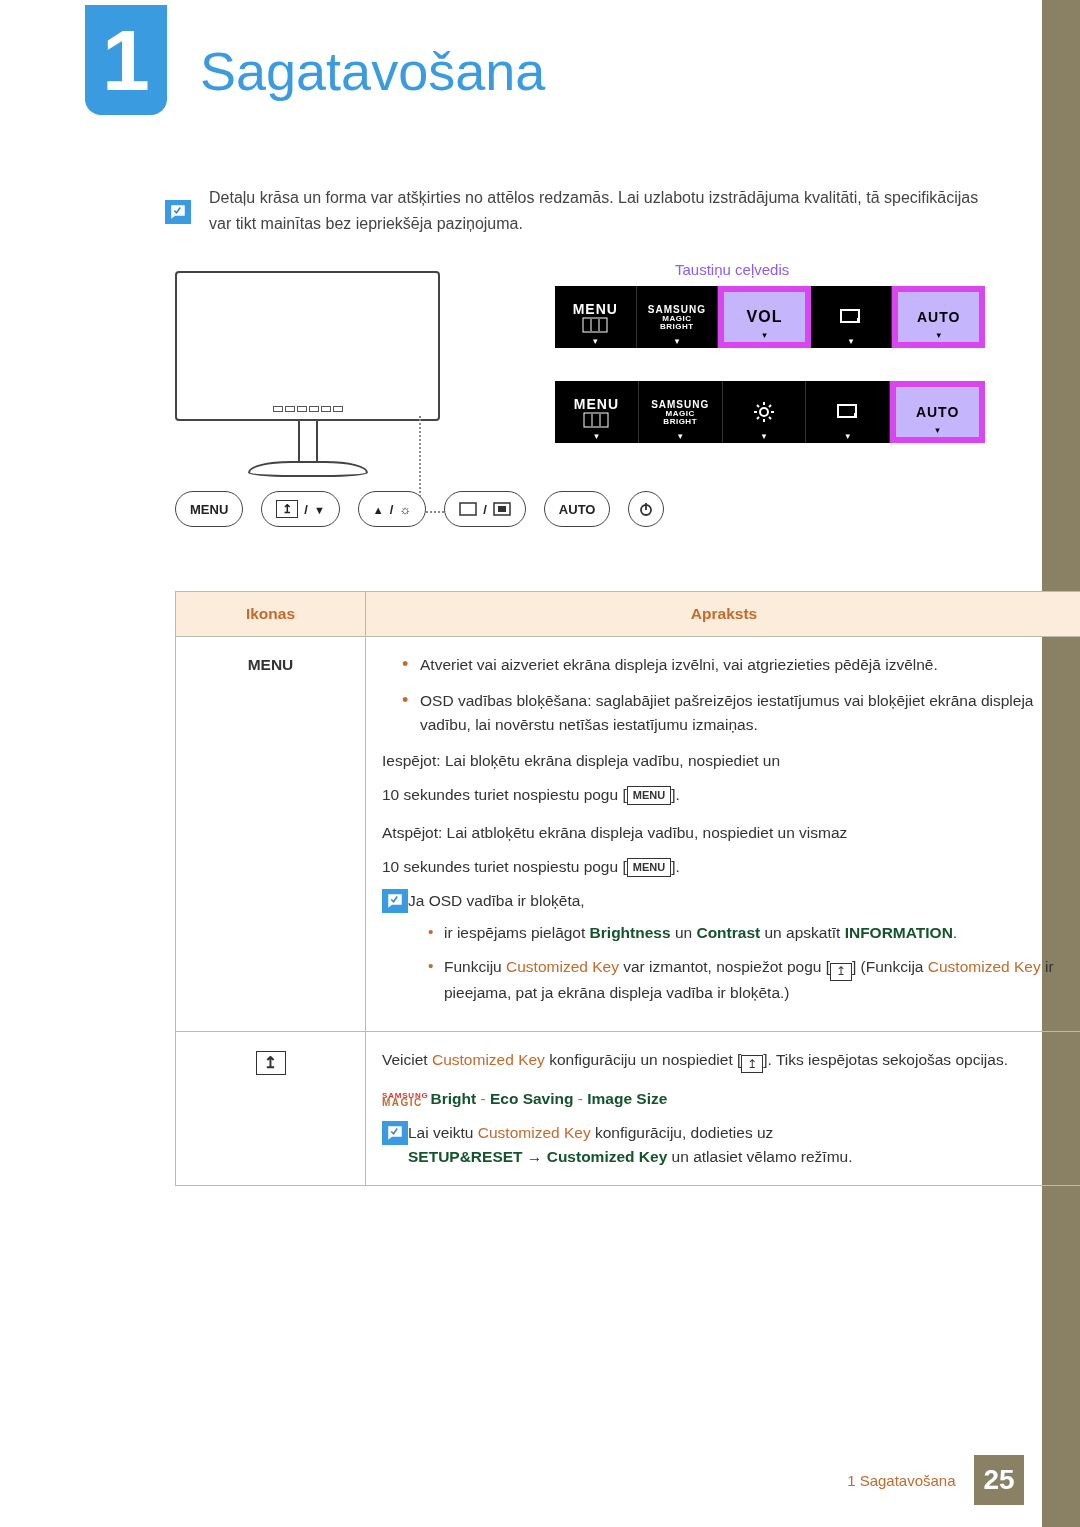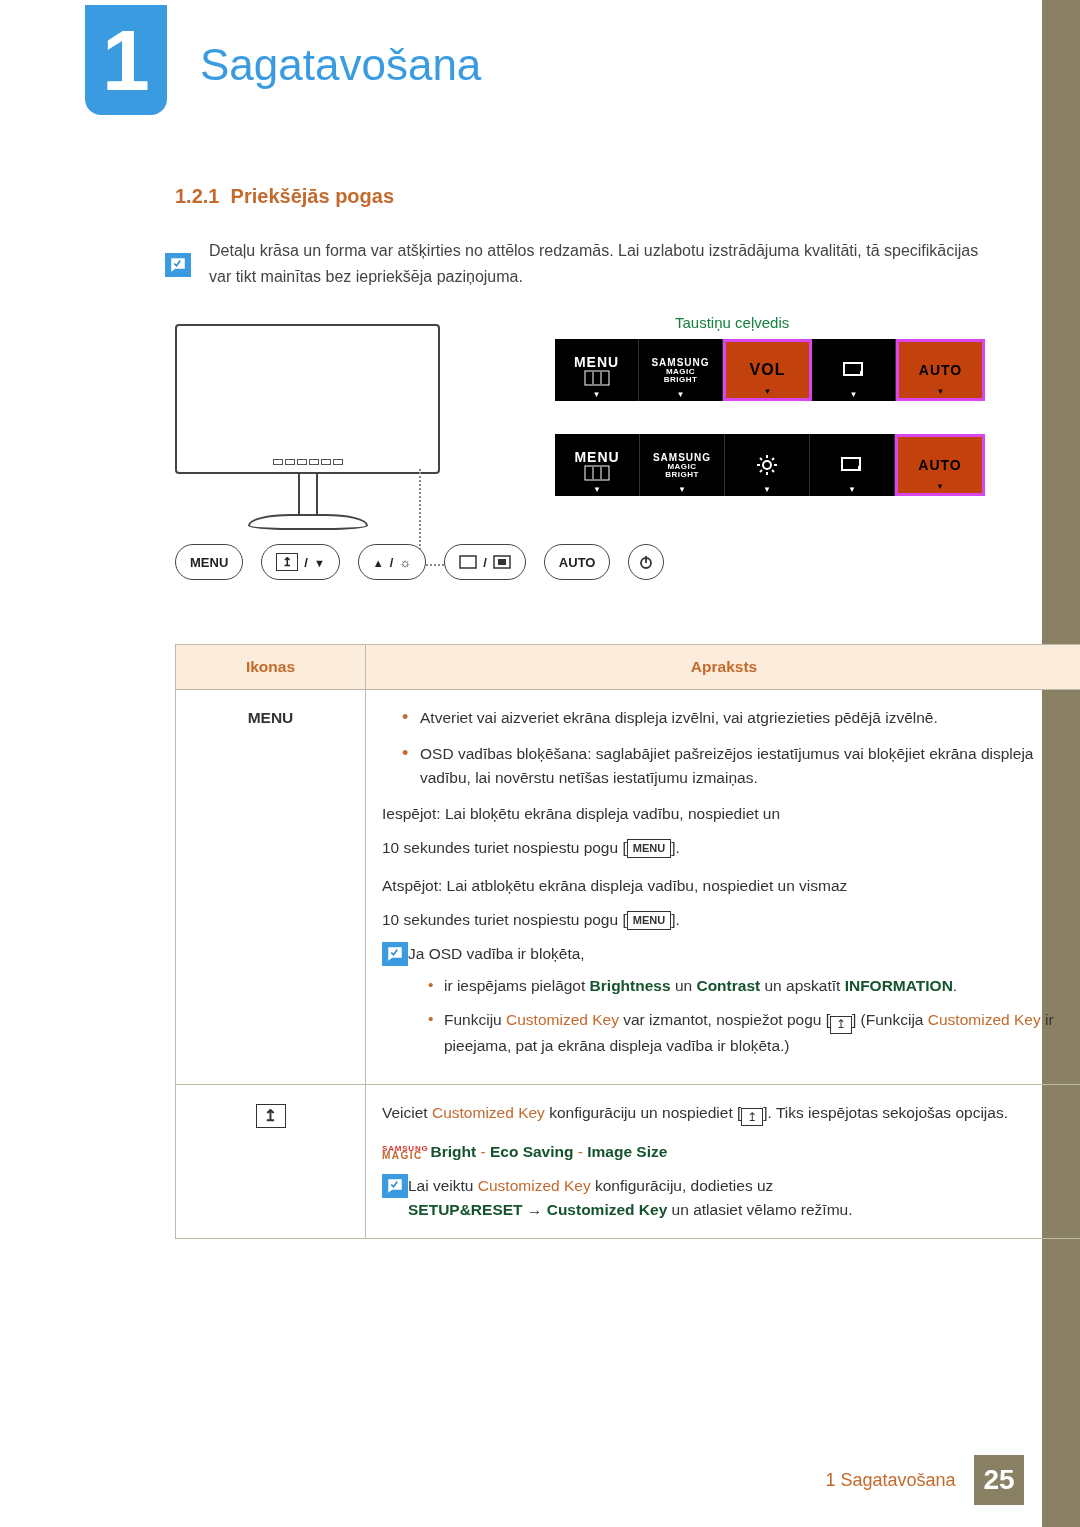--- a/index.html
+++ b/index.html
@@ -26,21 +26,21 @@
     color: #fff;
     font-size: 86px;
     font-weight: bold;
     display: flex;
     align-items: center;
     justify-content: center;
   }
   .chapter-title {
     position: absolute;
     left: 200px; top: 40px;
-    font-size: 44px;
+    font-size: 54px;
     color: #3a9be0;
     font-weight: normal;
   }
   .content {
     position: absolute;
     left: 85px; top: 185px;
     width: 900px;
   }
   .h2 {
     color: #3a9be0;
@@ -130,21 +130,21 @@
   .dotted-line2 {
     position: absolute;
     left: 244px; top: 250px;
     width: 60px; height: 1px;
     border-top: 2px dotted #888;
   }
   .guide-label {
     position: absolute;
     left: 500px; top: 0;
     font-size: 15px;
-    color: #15803d;
+    color: #8b5cf6;
   }
   .osd-bar {
     position: absolute;
     width: 430px;
     height: 62px;
     background: #000;
     display: flex;
     align-items: stretch;
   }
   .osd-bar.row1 { left: 380px; top: 25px; }
@@ -154,23 +154,23 @@
     border-right: 1px solid #333;
     color: #fff;
     display: flex;
     flex-direction: column;
     align-items: center;
     justify-content: center;
     position: relative;
     font-size: 10px;
   }
   .osd-cell.black-on-white {
-    background: #c2410c;
+    background: #c4b5fd;
     color: #000;
-    border: 3px solid #d946ef;
+    border: 6px solid #d946ef;
   }
   .osd-cell .top-label {
     font-size: 14px;
     font-weight: bold;
     letter-spacing: 1px;
   }
   .osd-cell .samsung-mb { text-align:center; line-height:1; }
   .osd-cell .samsung-mb .mb { color:#fff; font-size:8px; font-weight:bold; letter-spacing:0.5px;}
   .osd-arrow-row {
     position: absolute;
@@ -273,21 +273,21 @@
   .magic-bright .s{ color:#d33; font-size:8px; font-weight:bold; letter-spacing:0.8px; display:block;}
   .magic-bright .m{ color:#c36a2d; font-size:10px; font-weight:bold; letter-spacing:1.5px; display:block;}
   .footer {
     position:absolute;
     left:0; right:38px; bottom:22px;
     text-align:right;
     padding-right:18px;
   }
   .footer-text{
     color:#c36a2d;
-    font-size:18px;
+    font-size:15px;
     vertical-align:middle;
   }
   .page-num{
     display:inline-flex;
     width:50px; height:50px;
     background:#8a8064;
     color:#fff;
     font-size:28px;
     font-weight:bold;
     align-items:center;
@@ -306,23 +306,20 @@
 <div class="vstripe"></div>
 
 <div class="chapter-tab">
   <span>1</span>
 </div>
 <div class="chapter-title">Sagatavošana</div>
 
 <div class="content">
 
 
-  <div class="h3">
-    <span>1.2.1</span>&nbsp;&nbsp;<span>Priekšējās pogas</span>
-  </div>
 
   <div class="note-row">
     <span class="note-icon">
       <svg viewBox="0 0 24 24">
           <path fill="#fff" d="M3 3h18v14H8l-5 4z"></path>
           <path fill="none" stroke="#2b87c9" stroke-width="2" d="M15 6l-5 7-3-3"></path>
         </svg>
     </span>
     <div class="note-text">Detaļu krāsa un forma var atšķirties no attēlos redzamās. Lai uzlabotu izstrādājuma kvalitāti, tā specifikācijas var tikt mainītas bez iepriekšēja paziņojuma.</div>
   </div>

